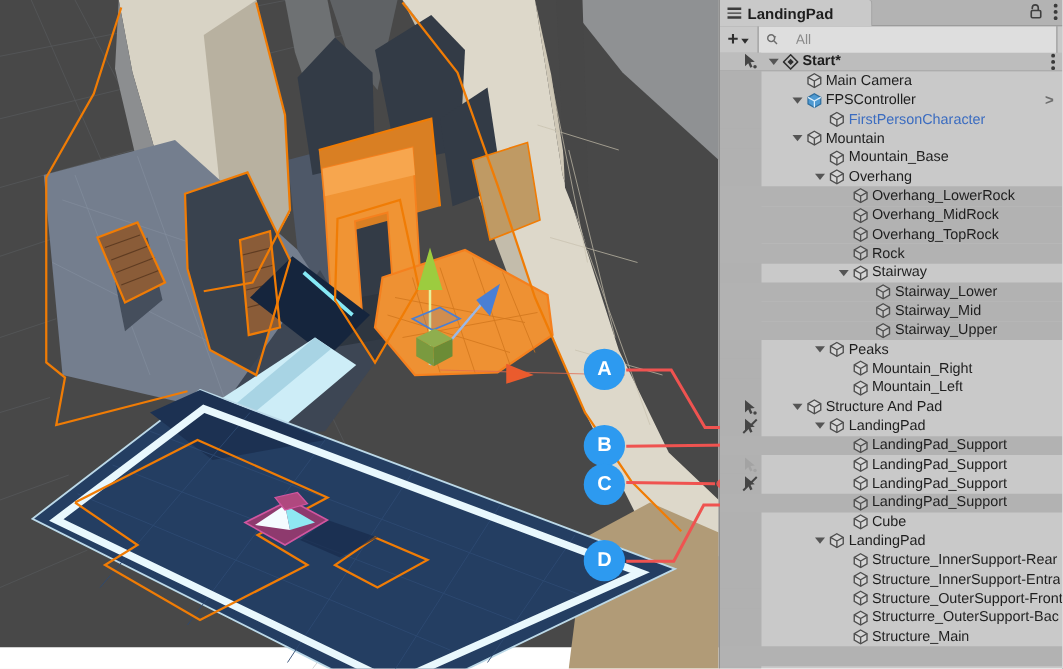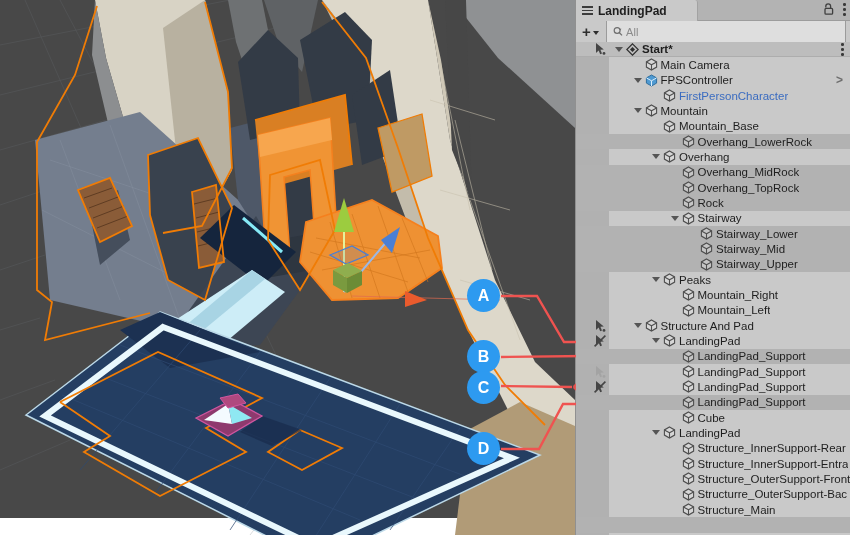--- a/index.html
+++ b/index.html
@@ -31,21 +31,21 @@
   .kebab { width:3px; height:13px; position:relative; display:inline-block; }
   .kebab i { position:absolute; left:0; width:2.6px; height:2.6px; border-radius:50%; background:#3a3a3a; }
   .kebab i:nth-child(1){top:0} .kebab i:nth-child(2){top:5px} .kebab i:nth-child(3){top:10px}
 
   #toolbar { height:21px; display:flex; align-items:center; padding:0 4px; gap:5px; background:#c9c9c9; }
   #add-btn { display:flex; align-items:center; gap:2px; border:none; background:transparent; cursor:pointer;
              font-size:15px; font-weight:bold; color:#2e2e2e; line-height:1; padding:0 2px; }
   #add-btn .caret { width:0; height:0; border-left:3.5px solid transparent; border-right:3.5px solid transparent;
                     border-top:4px solid #2e2e2e; margin-top:2px; }
   #search { flex:1; height:15px; background:#dedede; border:1px solid #9b9b9b; border-radius:8px;
-            display:flex; align-items:center; gap:3px; padding:18px 6px; }
+            display:flex; align-items:center; gap:14px; padding:18px 6px; }
   #search input { border:none; background:transparent; outline:none; width:100%; font-size:11px; color:#444;
                   font-family:"Liberation Sans",sans-serif; }
   #search input::placeholder { color:#8a8a8a; opacity:1; }
 
   #rows { position:relative; height:493px; overflow:hidden; }
   #gutterband { position:absolute; left:0; top:0; width:33px; height:493px; background:#b1b1b1; }
   .row { position:relative; height:15.33px; display:flex; align-items:center; white-space:nowrap;text-align:center; }
   .row.sel { background:#b2b2b2; }
   .row.hdr { background:#bdbdbd; border-bottom:1px solid #adadad; }
   .row .gut { width:33px; align-self:stretch; flex:none; display:flex; align-items:center; justify-content:flex-end;
@@ -317,43 +317,43 @@
           <span style="flex: 0 0 auto; width: 41px;"></span>
           <span class="trisp"></span>
           <span class="icn">
             <svg width="13" height="13" viewBox="0 0 13 13">
               <polygon points="6.5,1 11.6,3.9 11.6,9.1 6.5,12 1.4,9.1 1.4,3.9" fill="rgba(255,255,255,.25)" stroke="#4f4f4f" stroke-width="1.1"></polygon>
               <path d="M6.5,6.8 L6.5,12 M6.5,6.8 L1.4,3.9 M6.5,6.8 L11.6,3.9" stroke="#4f4f4f" stroke-width="1.1" fill="none"></path>
             </svg>
           </span>
           <span class="lbl">Mountain_Base</span>
         </div>
+        <div class="row">
+          <div class="gut" style="background: rgb(177, 177, 177);"></div>
+          <span style="flex: 0 0 auto; width: 41px;"></span>
+          <span class="tri"></span>
+          <span class="icn">
+            <svg width="13" height="13" viewBox="0 0 13 13">
+              <polygon points="6.5,1 11.6,3.9 11.6,9.1 6.5,12 1.4,9.1 1.4,3.9" fill="rgba(255,255,255,.25)" stroke="#4f4f4f" stroke-width="1.1"></polygon>
+              <path d="M6.5,6.8 L6.5,12 M6.5,6.8 L1.4,3.9 M6.5,6.8 L11.6,3.9" stroke="#4f4f4f" stroke-width="1.1" fill="none"></path>
+            </svg>
+          </span>
+          <span class="lbl">Overhang</span>
+        </div>
         <div class="row sel">
           <div class="gut" style="background: rgb(178, 178, 178);"></div>
           <span style="flex: 0 0 auto; width: 59.5px;"></span>
           <span class="trisp"></span>
           <span class="icn">
             <svg width="13" height="13" viewBox="0 0 13 13">
               <polygon points="6.5,1 11.6,3.9 11.6,9.1 6.5,12 1.4,9.1 1.4,3.9" fill="rgba(255,255,255,.25)" stroke="#4f4f4f" stroke-width="1.1"></polygon>
               <path d="M6.5,6.8 L6.5,12 M6.5,6.8 L1.4,3.9 M6.5,6.8 L11.6,3.9" stroke="#4f4f4f" stroke-width="1.1" fill="none"></path>
             </svg>
           </span>
           <span class="lbl">Overhang_LowerRock</span>
-        </div>
-        <div class="row">
-          <div class="gut" style="background: rgb(177, 177, 177);"></div>
-          <span style="flex: 0 0 auto; width: 41px;"></span>
-          <span class="tri"></span>
-          <span class="icn">
-            <svg width="13" height="13" viewBox="0 0 13 13">
-              <polygon points="6.5,1 11.6,3.9 11.6,9.1 6.5,12 1.4,9.1 1.4,3.9" fill="rgba(255,255,255,.25)" stroke="#4f4f4f" stroke-width="1.1"></polygon>
-              <path d="M6.5,6.8 L6.5,12 M6.5,6.8 L1.4,3.9 M6.5,6.8 L11.6,3.9" stroke="#4f4f4f" stroke-width="1.1" fill="none"></path>
-            </svg>
-          </span>
-          <span class="lbl">Overhang</span>
         </div>
         <div class="row sel">
           <div class="gut" style="background: rgb(178, 178, 178);"></div>
           <span style="flex: 0 0 auto; width: 59.5px;"></span>
           <span class="trisp"></span>
           <span class="icn">
             <svg width="13" height="13" viewBox="0 0 13 13">
               <polygon points="6.5,1 11.6,3.9 11.6,9.1 6.5,12 1.4,9.1 1.4,3.9" fill="rgba(255,255,255,.25)" stroke="#4f4f4f" stroke-width="1.1"></polygon>
               <path d="M6.5,6.8 L6.5,12 M6.5,6.8 L1.4,3.9 M6.5,6.8 L11.6,3.9" stroke="#4f4f4f" stroke-width="1.1" fill="none"></path>
             </svg>

